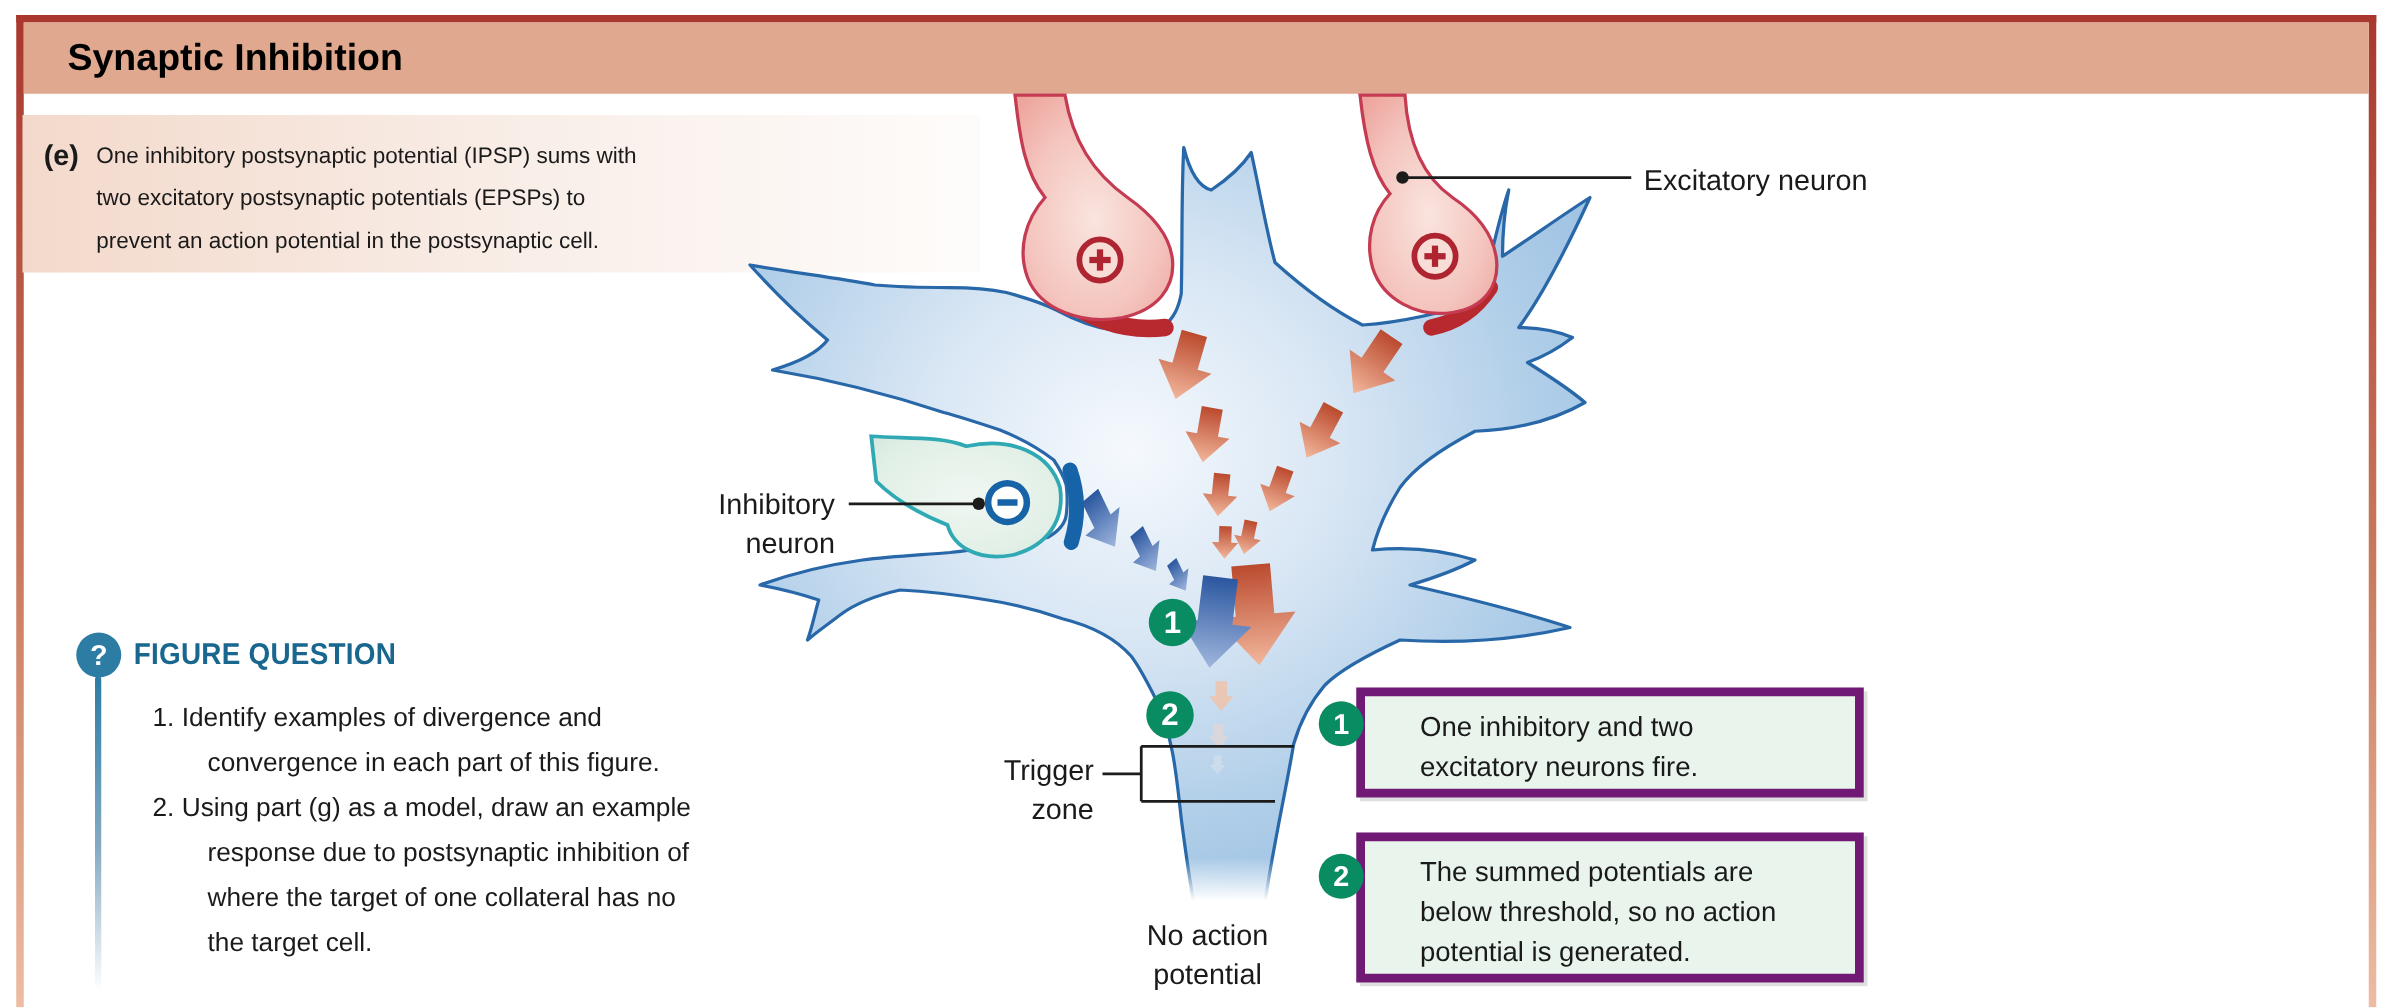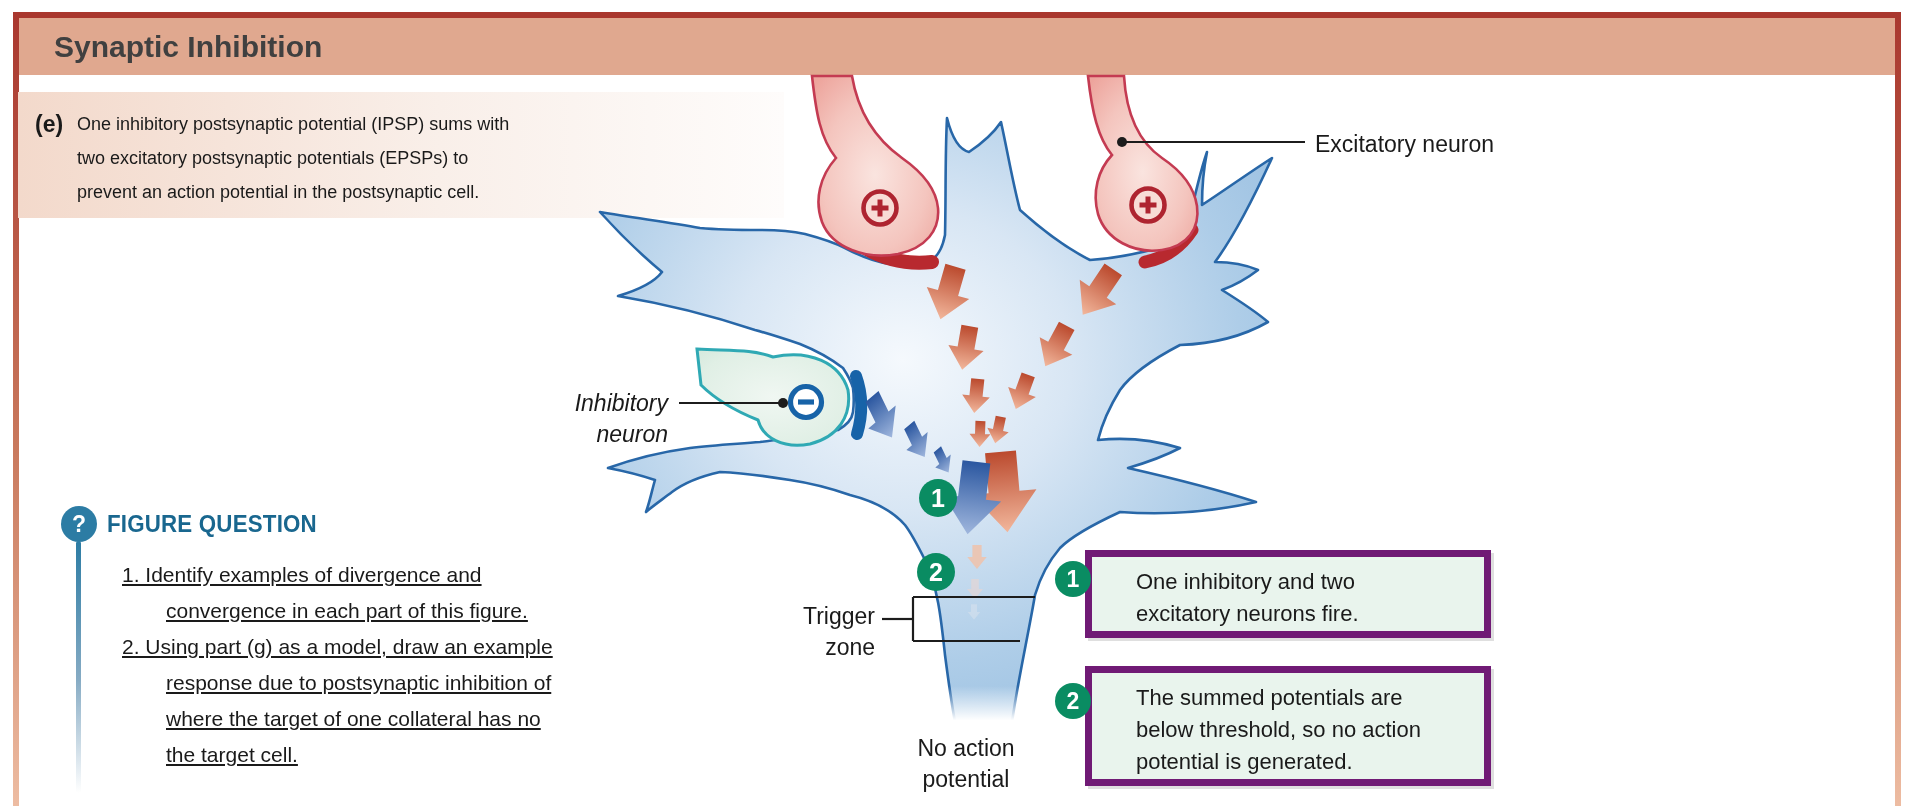--- a/index.html
+++ b/index.html
@@ -6,41 +6,41 @@
   #stage{position:relative;width:1914px;height:806px;background:#ffffff;overflow:hidden;
          font-family:"Liberation Sans", sans-serif;color:#1a1a1a;}
   .abs{position:absolute;}
   
   #border-top{left:13px;top:12px;width:1888px;height:6px;background:#a9372e;}
   #border-left{left:13px;top:12px;width:6px;height:794px;
     background:linear-gradient(#a9372e,#c9795d 55%,#edbca2);}
   #border-right{left:1895px;top:12px;width:6px;height:794px;
     background:linear-gradient(#a9372e,#c9795d 55%,#edbca2);}
   #header-bar{left:19px;top:18px;width:1876px;height:57px;background:#e0a88f;}
-  #figure-title{left:35px;top:0;height:57px;line-height:57px;font-size:30px;font-weight:bold;color:#404040;position:absolute;}
+  #figure-title{left:35px;top:0;height:57px;line-height:57px;font-size:30px;font-weight:bold;color:#000000;position:absolute;}
   
   #caption{left:18px;top:92px;width:766px;height:126px;
     background:linear-gradient(90deg,#f3d9cb,#f9efe9 55%,#fefcfb);
     display:flex;padding:15px 0 0 17px;box-sizing:border-box;}
   #caption .lbl{font-weight:bold;font-size:23px;width:42px;line-height:34px;}
   #caption .cap-line{font-size:18px;line-height:34px;white-space:nowrap;}
   
   #fq-icon{left:61px;top:506px;width:36px;height:36px;border-radius:50%;background:#2c7ca4;
     color:#fff;font-weight:bold;font-size:23px;text-align:center;line-height:36px;}
   #fq-line-vert{left:76px;top:541px;width:5px;height:252px;border-radius:3px;
     background:linear-gradient(#2c7ca4,#86abc4 55%,rgba(190,214,230,0));}
   #fq-heading{left:107px;top:510px;font-size:24px;font-weight:bold;color:#19678f;
     letter-spacing:.2px;transform:scaleX(.93);transform-origin:left;white-space:nowrap;}
   #fq-list{left:122px;top:557px;}
-  #fq-list .fq-line{font-size:21px;line-height:36px;white-space:nowrap;text-decoration:underline;}
+  #fq-list .fq-line{font-size:21px;line-height:36px;white-space:nowrap;}
   #fq-list .cont{margin-left:44px;}
   
   .dlabel{font-size:23px;line-height:31px;white-space:nowrap;}
   #label-excitatory{left:1315px;top:129px;}
-  #label-inhibitory{left:500px;top:388px;width:168px;text-align:right;font-style:italic;}
+  #label-inhibitory{left:500px;top:388px;width:168px;text-align:right;}
   #label-trigger{left:748px;top:601px;width:127px;text-align:right;}
   #label-noap{left:886px;top:733px;width:160px;text-align:center;}
   
   .step-circle{width:38px;height:38px;border-radius:50%;background:#0a8c62;color:#fff;
     font-size:25px;font-weight:bold;text-align:center;line-height:38px;}
   #step1{left:919px;top:479px;}
   #step2{left:917px;top:553px;}
   
   .callout{background:#e9f4ed;border:7px solid #701a75;box-sizing:border-box;
     padding:9px 8px 0 44px;box-shadow:3px 3px 0 rgba(110,110,110,.22);}

